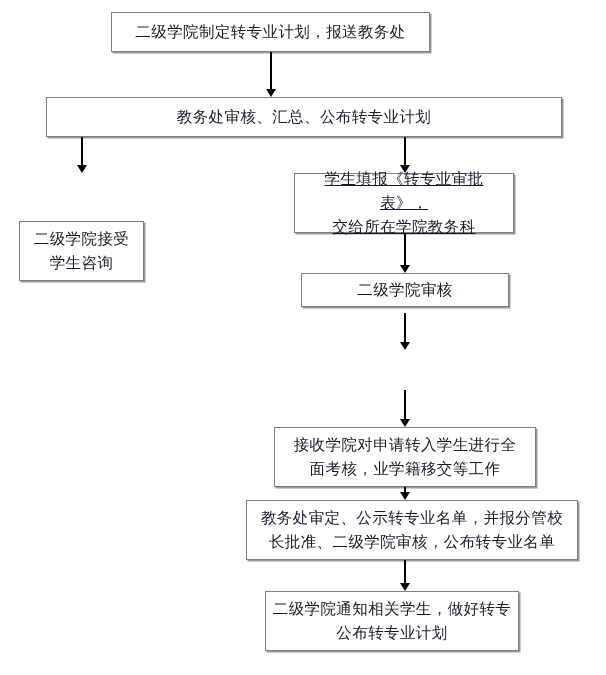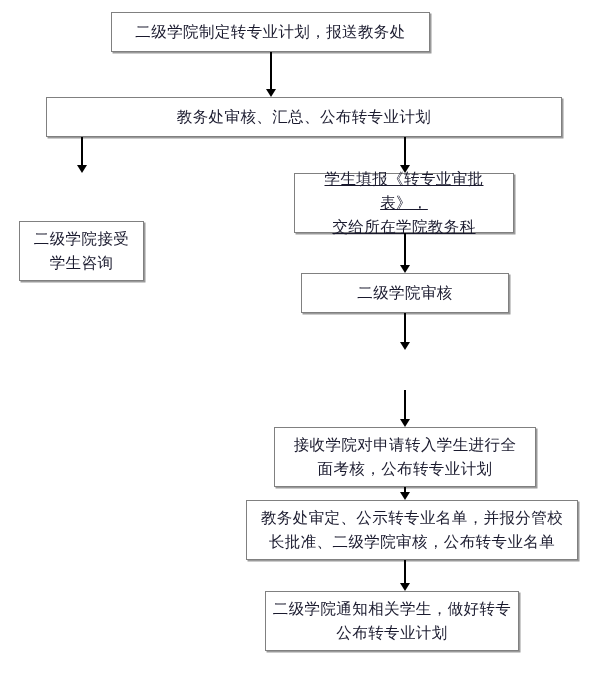--- a/index.html
+++ b/index.html
@@ -71,28 +71,28 @@
   <div class="node" style="left: 19px; top: 173px; width: 125px; height: 60px; margin-top: 48px;">
     <span class="txt">二级学院接受
 学生咨询</span>
   </div>
 
   <div class="node" style="left: 294px; top: 173px; width: 220px; height: 60px; text-decoration: underline;">
     <span class="txt">学生填报《转专业审批表》，
 交给所在学院教务科</span>
   </div>
 
-  <div class="node" style="left: 301px; top: 273px; width: 208px; height: 40px;">
+  <div class="node" style="left: 301px; top: 273px; width: 208px; height: 34px;">
     <span class="txt">二级学院审核</span>
   </div>
 
 
   <div class="node" style="left: 274px; top: 427px; width: 262px; height: 60px;">
     <span class="txt">接收学院对申请转入学生进行全
-面考核，公布转专业计划</span>
+面考核，业学籍移交等工作</span>
   </div>
 
   <div class="node" style="left: 246px; top: 500px; width: 332px; height: 60px;">
     <span class="txt">教务处审定、公示转专业名单，并报分管校
 长批准、二级学院审核，公布转专业名单</span>
   </div>
 
   <div class="node" style="left: 265px; top: 591px; width: 254px; height: 60px;">
     <span class="txt">二级学院通知相关学生，做好转专
 公布转专业计划</span>

